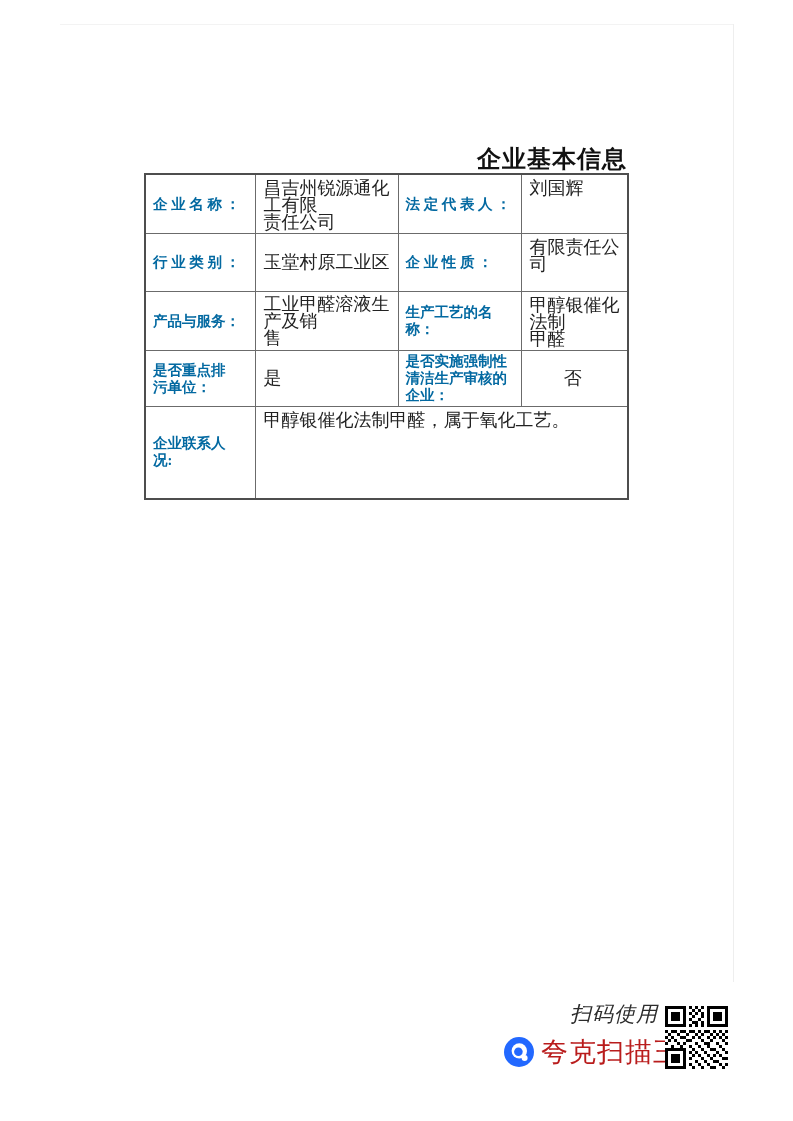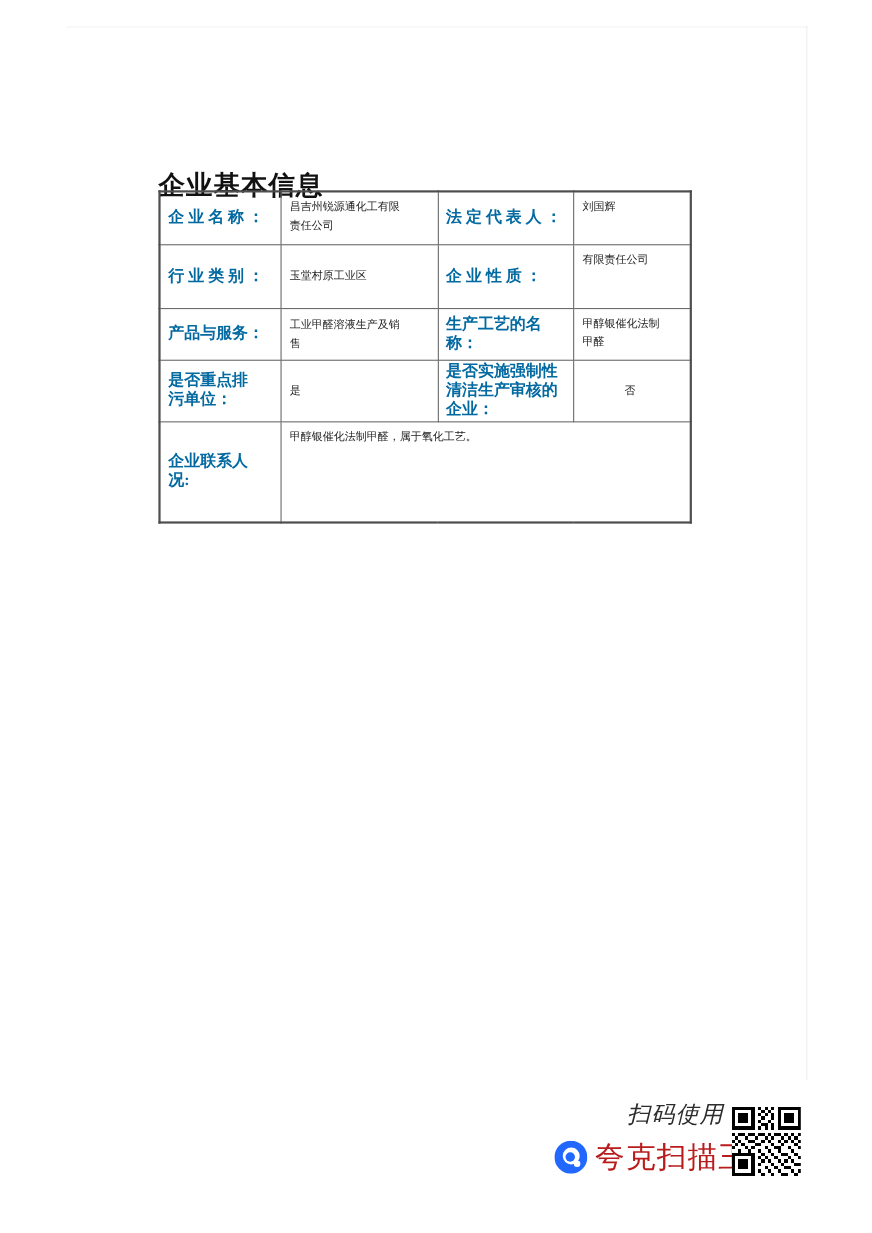--- a/index.html
+++ b/index.html
@@ -6,41 +6,41 @@
   body{
     width:793px;height:1121px;position:relative;background:#ffffff;
     font-family:"Liberation Serif","DejaVu Serif",serif;
     color:#1c1c1c;overflow:hidden;
   }
   
   .scan-edge-right{position:absolute;left:733px;top:24px;width:1px;height:958px;background:#eeeeee;}
   .scan-edge-top{position:absolute;left:60px;top:24px;width:674px;height:1px;background:#f3f3f3;}
 
   .doc-title{
-    position:absolute;left:144px;top:156px;width:483px;
-    text-align:left;font-size:24px;font-weight:bold;color:#111;
+    position:absolute;left:144px;top:146px;width:483px;
+    text-align:right;font-size:24px;font-weight:bold;color:#111;
     letter-spacing:1px;line-height:26px;
   }
 
   table.info{
     position:absolute;left:144px;top:173px;width:483px;
     border-collapse:collapse;table-layout:fixed;
     border:2px solid #4e4e4e;
   }
   table.info td{
     border:1px solid #6b6b6b;
     white-space:pre-line;
     overflow:hidden;
   }
   td.lbl{
     font-weight:bold;font-size:14.5px;line-height:17px;color:#0369a1;
     vertical-align:middle;padding:2px 3px 2px 7px;
   }
   td.val{
-    font-size:10px;line-height:17px;color:#222;
+    font-size:18px;line-height:17px;color:#222;
     vertical-align:middle;padding:2px 3px 2px 8px;
   }
   td.top{vertical-align:top;padding-top:5px;}
   td.ctr{text-align:center;padding-left:0;}
   td.deep{}
 
   
   .wm-hint{
     position:absolute;left:570px;top:1001px;width:80px;
     font-family:"Liberation Sans","DejaVu Sans",sans-serif;

